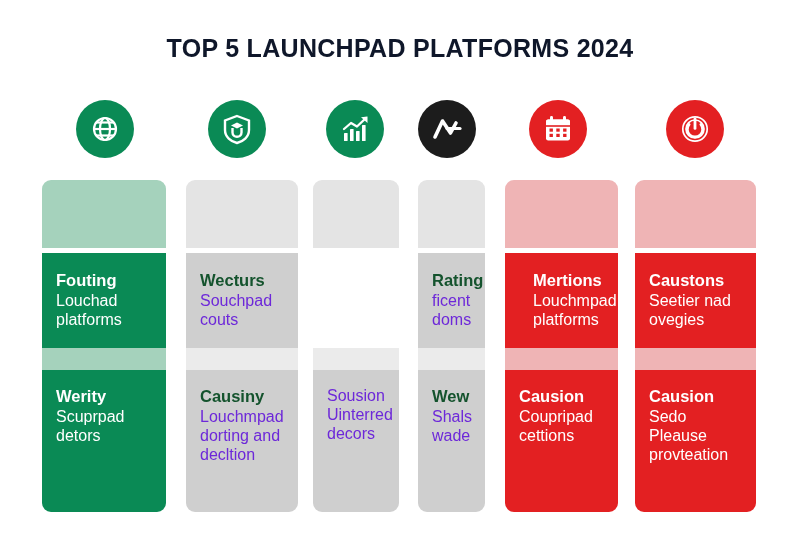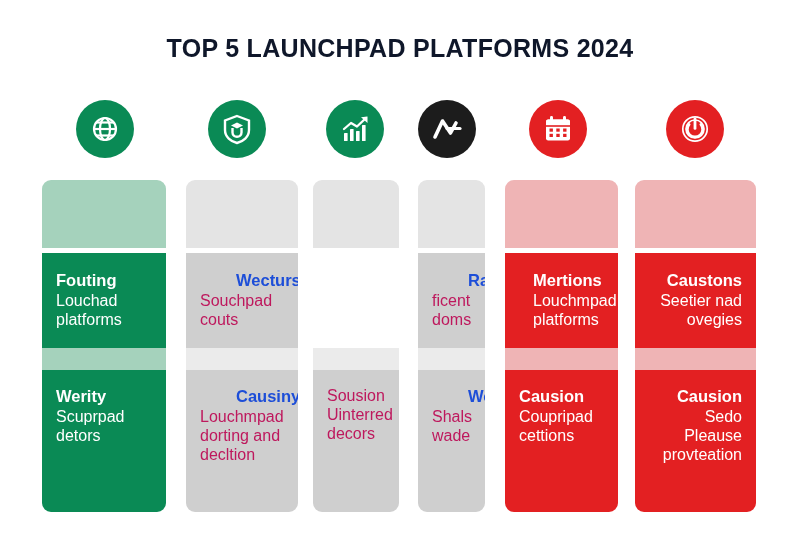--- a/index.html
+++ b/index.html
@@ -69,22 +69,22 @@
     line-height: 1.18;
     margin-bottom: 2px;
     white-space: nowrap;
   }
   .seg-sub {
     font-size: 16px;
     line-height: 1.18;
     font-weight: normal;
   }
   .txt-light .seg-head, .txt-light .seg-sub { color: #ffffff; }
-  .txt-dark .seg-head { color: #1d4ed8; margin-left: 36px; }
-  .txt-dark .seg-sub  { color: #be185d; }
+  .txt-dark .seg-head { color: #14532d; }
+  .txt-dark .seg-sub  { color: #6d28d9; }
 </style>
 </head>
 <body>
 
 <div id="title">TOP 5 LAUNCHPAD PLATFORMS 2024</div>
 
 <div id="icon-row">
     <div class="icon-circle" style="left: 76px; background: rgb(10, 138, 85);">
       <svg width="32" height="32" viewBox="0 0 32 32">
         <g fill="none" stroke="#fff" stroke-width="2.2">
@@ -217,21 +217,21 @@
         </div>
       </div>
       <div class="seg" style="top: 168px; height: 22px; background: rgb(239, 180, 181);"></div>
       <div class="seg" style="top: 190px; bottom: 0px; background: rgb(227, 32, 34);">
         <div class="seg-body txt-light" style="position: absolute; top: 17px; left: 0px; right: 0px;">
           <div class="seg-head">Causion</div>
           <div class="seg-sub">Coupripad<br>cettions</div>
         </div>
       </div>
     </div>
-    <div class="column" style="left: 635px; width: 121px; text-align: right;">
+    <div class="column" style="left: 635px; width: 121px;">
       <div class="seg" style="top: 0px; height: 68px; background: rgb(239, 180, 181);"></div>
       <div class="seg" style="top: 73px; height: 95px; background: rgb(227, 32, 34);">
         <div class="seg-body txt-light" style="position: absolute; top: 18px; left: 0px; right: 0px;">
           <div class="seg-head">Caustons</div>
           <div class="seg-sub">Seetier nad<br>ovegies</div>
         </div>
       </div>
       <div class="seg" style="top: 168px; height: 22px; background: rgb(239, 180, 181);"></div>
       <div class="seg" style="top: 190px; bottom: 0px; background: rgb(227, 32, 34);">
         <div class="seg-body txt-light" style="position: absolute; top: 17px; left: 0px; right: 0px;">

